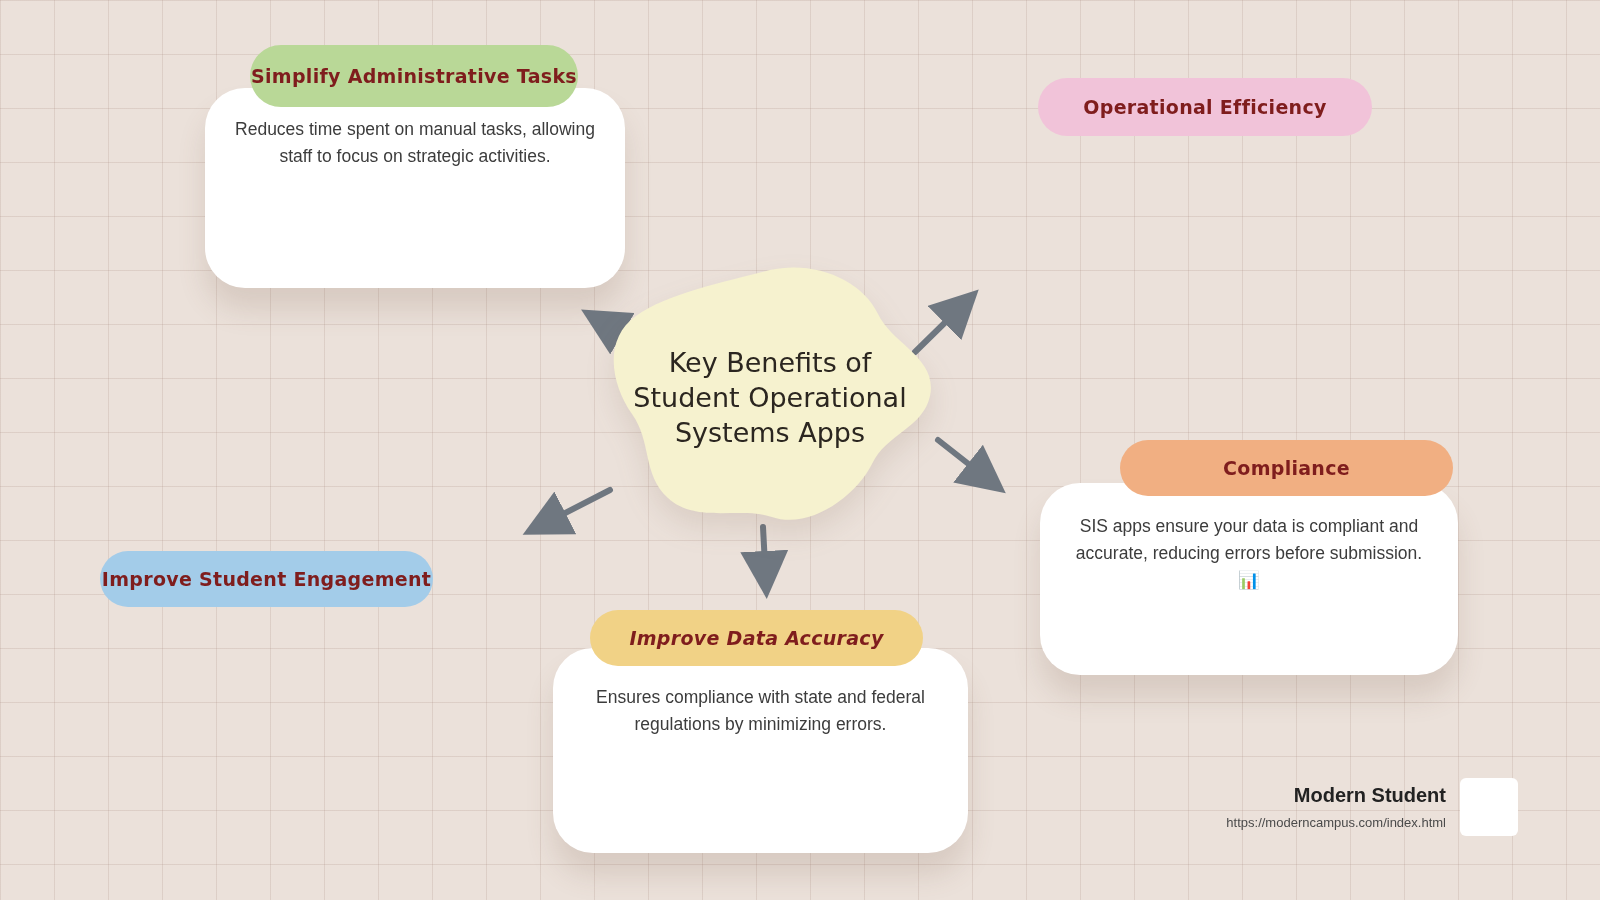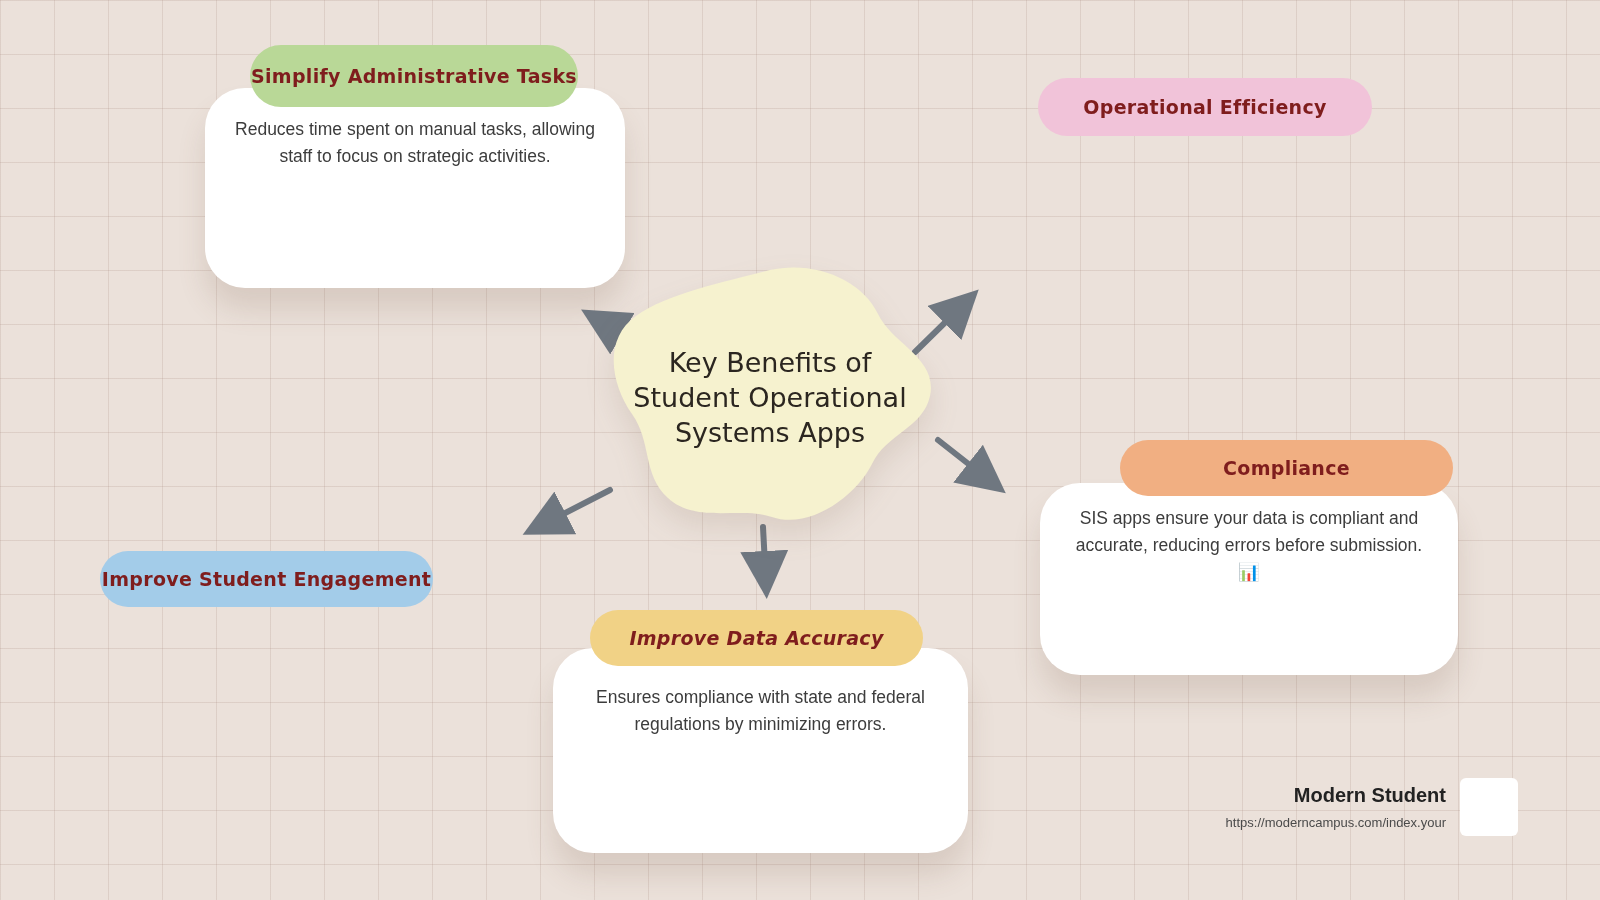--- a/index.html
+++ b/index.html
@@ -61,21 +61,21 @@
   .card-3 { left: 62px;  top: 545px; width: 420px; height: 200px; }
   .pill-3 { left: 100px; top: 503px; width: 333px; height: 56px; margin-top: 48px; }
   .body-3 { top: 32px; width: 310px; }
 
   .card-4 { left: 553px; top: 648px; width: 415px; height: 205px; }
   .pill-4 { left: 590px; top: 610px; width: 333px; height: 56px; }
   .body-4 { top: 36px; width: 372px; }
 
   .card-5 { left: 1040px; top: 483px; width: 418px; height: 192px; }
   .pill-5 { left: 1080px; top: 440px; width: 333px; height: 56px; margin-left: 40px; }
-  .body-5 { top: 22px; width: 350px; }
+  .body-5 { top: 30px; width: 350px; }
 
   
   .center-blob-wrap {
     position: absolute;
     left: 600px;
     top: 262px;
     width: 340px;
     height: 270px;
     z-index: 2;
   }
@@ -177,18 +177,18 @@
   <div class="pill pill-5" style="background: rgb(241, 175, 130);">
     <span>Compliance</span>
   </div>
   <div class="card card-5">
     <div class="card-body body-5">SIS apps ensure your data is compliant and accurate, reducing errors before submission. 📊</div>
   </div>
 
   <div class="footer">
     <div class="footer-text">
       <div class="brand">Modern Student</div>
-      <div class="url">https://moderncampus.com/index.your</div>
+      <div class="url">https://moderncampus.com/index.html</div>
     </div>
     <div class="logo-box"></div>
   </div>
 
 </div>
 
 </body></html>

